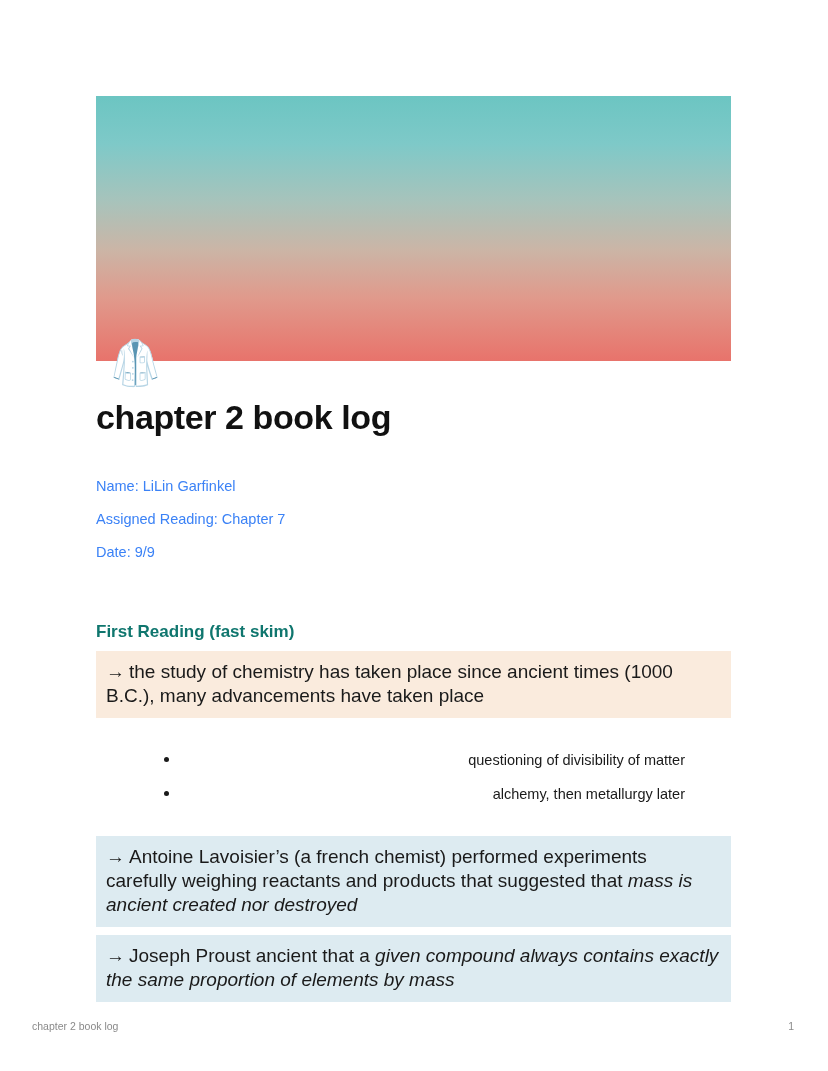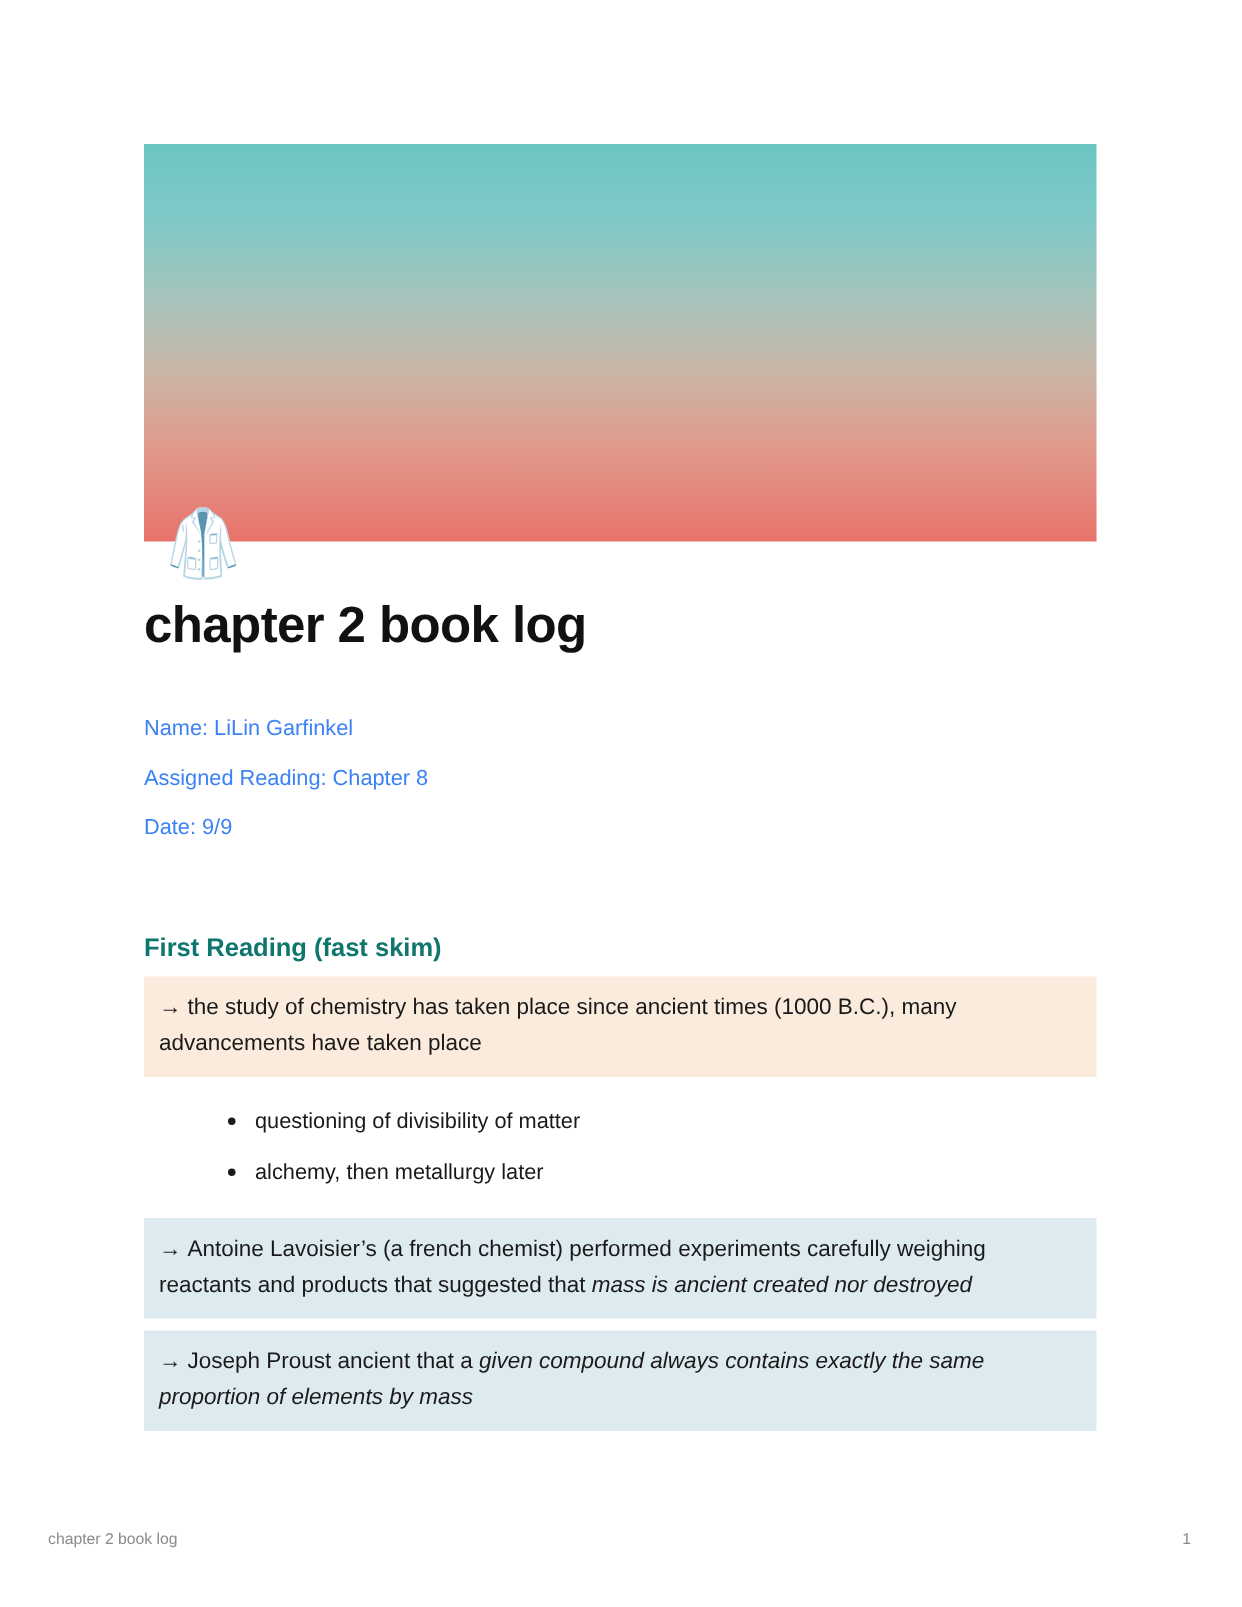--- a/index.html
+++ b/index.html
@@ -73,40 +73,41 @@
   }
   .content {
     position: absolute;
     left: 96px;
     top: 651px;
     width: 635px;
   }
   .callout {
     box-sizing: border-box;
     padding: 9px 12px 10px 10px;
-    font-size: 15px;
+    font-size: 19px;
     line-height: 24px;
     color: #1a1a1a;
   }
   .callout.peach {
     background: #faebdd;
   }
   .callout.blue {
     background: #ddebf1;
   }
   .callout .arrow {
     margin-right: 4px;
   }
   .callout em {
     font-style: italic;
   }
   .bullets {
-    margin: 4px;
+    margin: 16px;
     padding: 14px 0 14px 52px;
     list-style: none;
+    text-align: right;
   }
   .bullets li {
     position: relative;
     font-size: 14.5px;
     line-height: 24px;
     color: #1a1a1a;
     margin-bottom: 10px;
     padding-left: 18px;
     padding-right: 30px;
   }
@@ -152,21 +153,21 @@
 <div class="page">
 
   <div class="cover-banner"></div>
 
   <div class="cover-icon">🥼</div>
 
   <h1 class="doc-title">chapter 2 book log</h1>
 
   <div class="meta-block">
     <div class="meta-line">Name: LiLin Garfinkel</div>
-    <div class="meta-line">Assigned Reading: Chapter 8</div>
+    <div class="meta-line">Assigned Reading: Chapter 7</div>
     <div class="meta-line">Date: 9/9</div>
   </div>
 
   <div class="section-heading">First Reading (fast skim)</div>
 
   <div class="content">
 
     <div class="callout peach">
       <span class="arrow">→</span><span>the study of chemistry has taken place since ancient times (1000 B.C.), many advancements have taken place</span>
     </div>

